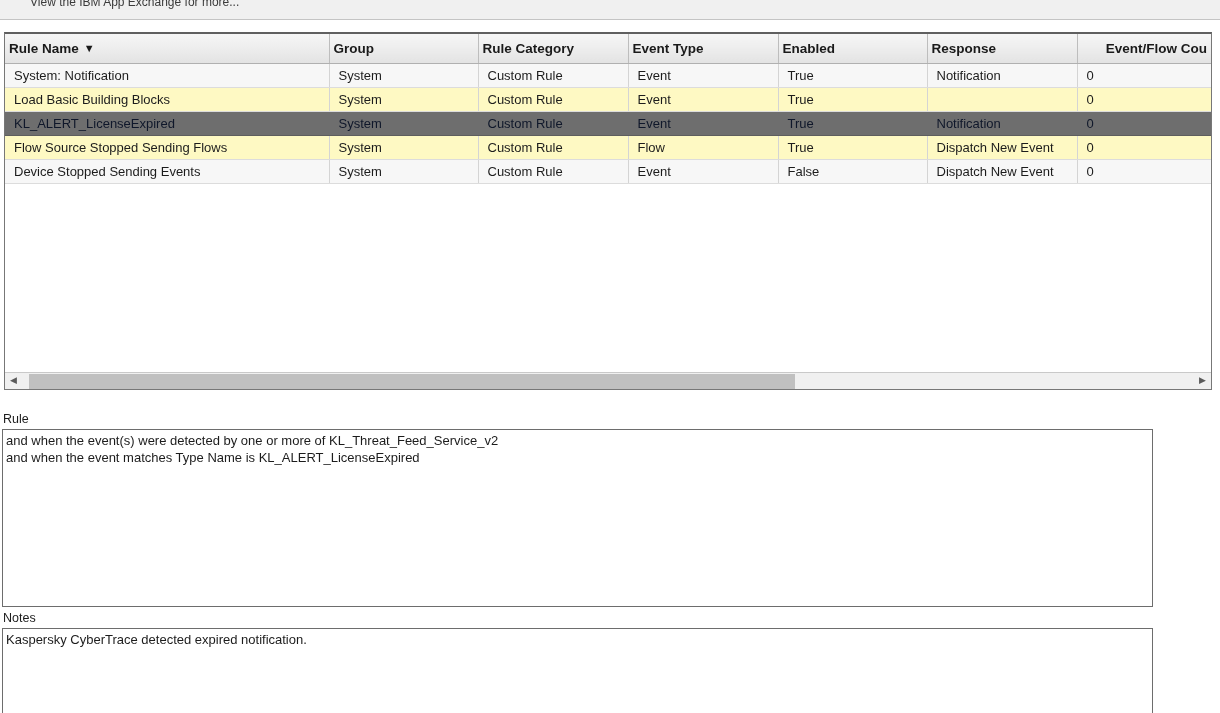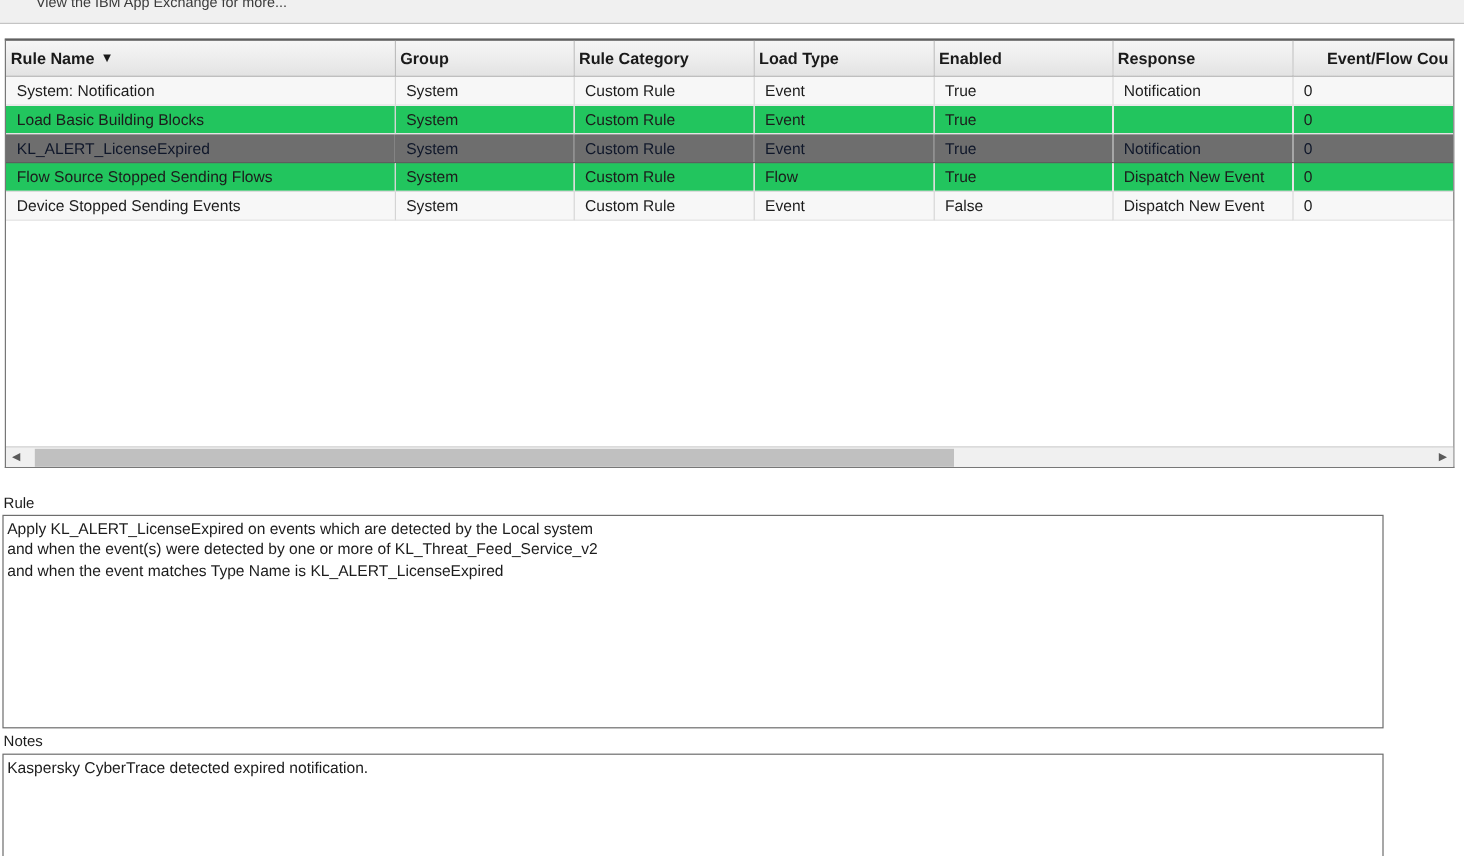--- a/index.html
+++ b/index.html
@@ -67,21 +67,21 @@
     height: 24px;
     border-right: 1px solid #d4d4d4;
     border-bottom: 1px solid #dcdcdc;
     padding: 0 0 0 9px;
     color: #1c1c1c;
     white-space: nowrap;
     overflow: hidden;
   }
   table.grid td:last-child { border-right: none; }
   tr.row-odd  td { background: #f7f7f7; }
-  tr.row-even td { background: #22c55e; }
+  tr.row-even td { background: #fef9c3; }
   tr.row-selected td {
     background: #6e6e6e !important;
     color: #0f172a;
     border-right-color: #6e6e6e;
     border-bottom-color: #5e5e5e;
   }
   #grid-filler {
     height: 188px;
     background: #ffffff;
     border-top: none;
@@ -160,21 +160,21 @@
       <col style="width:150px">
         <col style="width:149px">
         <col style="width:150px">
       <col style="width:134px">
     </colgroup>
     <thead>
       <tr>
         <th><span>Rule Name</span><span class="sort-arrow">▼</span></th>
         <th>Group</th>
         <th>Rule Category</th>
-        <th>Load Type</th>
+        <th>Event Type</th>
         <th>Enabled</th>
         <th>Response</th>
         <th>Event/Flow Cou</th>
       </tr>
     </thead>
     <tbody>
       <tr class="row-odd">
         <td>System: Notification</td>
         <td>System</td>
         <td>Custom Rule</td>
@@ -228,21 +228,20 @@
     <div class="sb-arrow" id="sb-arrow-left">◀</div>
     <div id="sb-track">
       <div id="sb-thumb"></div>
     </div>
     <div class="sb-arrow" id="sb-arrow-right">▶</div>
   </div>
 </div>
 
 <div class="pane-label" id="rule-label">Rule</div>
 <div class="pane-box" id="rule-box">
-  <div class="pane-line">Apply KL_ALERT_LicenseExpired on events which are detected by the Local system</div>
   <div class="pane-line">and when the event(s) were detected by one or more of KL_Threat_Feed_Service_v2</div>
   <div class="pane-line">and when the event matches Type Name is KL_ALERT_LicenseExpired</div>
 </div>
 
 <div class="pane-label" id="notes-label">Notes</div>
 <div class="pane-box" id="notes-box">
   <div class="pane-line">Kaspersky CyberTrace detected expired notification.</div>
 </div>
 
 </body></html>

